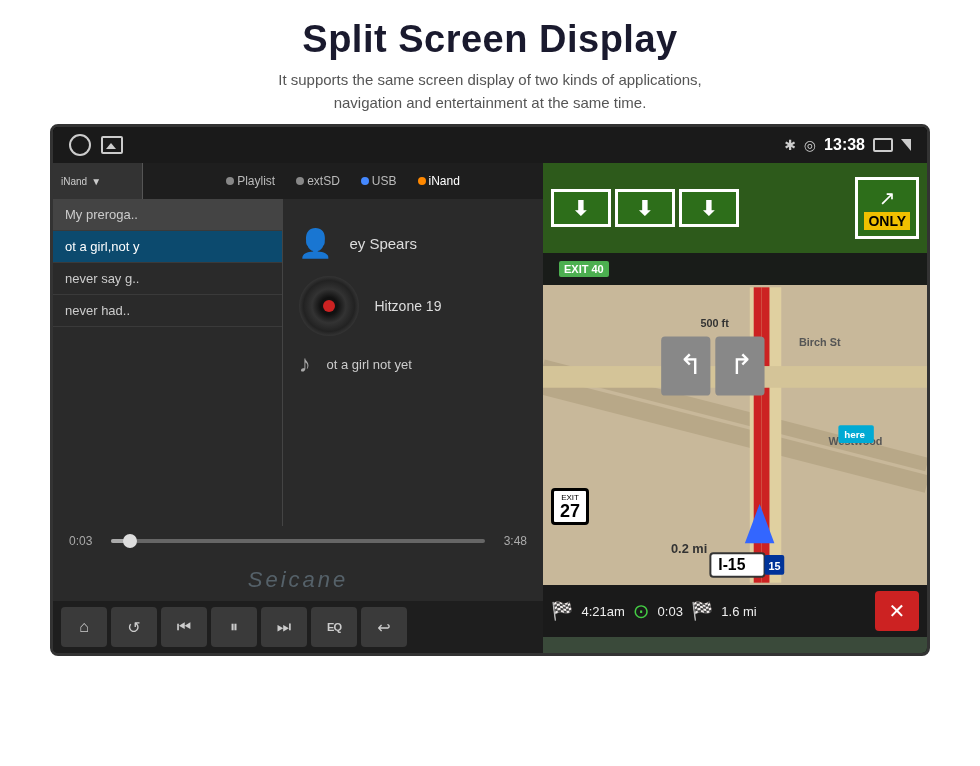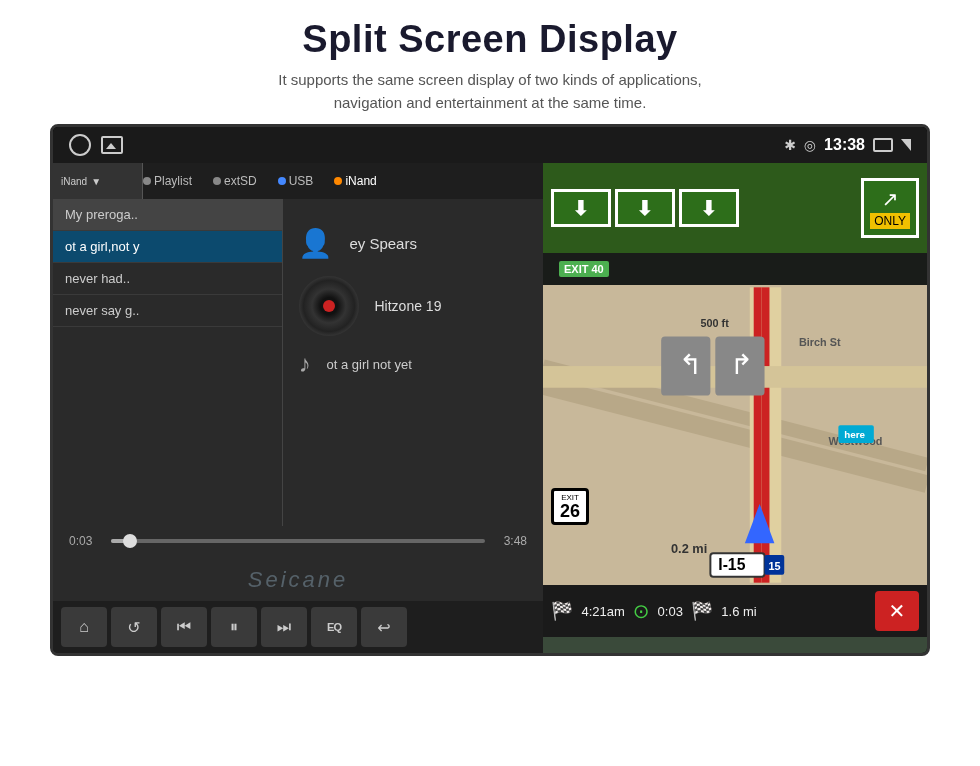--- a/index.html
+++ b/index.html
@@ -118,20 +118,21 @@
       height: 100%;
       border-right: 1px solid #555;
     }
     .source-dropdown span { color: #ccc; font-size: 10px; }
     .source-tabs {
       display: flex;
       align-items: center;
       padding: 0 0;
       gap: 21px;
       flex: 1;
+      justify-content: center;
     }
     .source-tab {
       color: #bbb;
       font-size: 12px;
       display: flex;
       align-items: center;
       gap: 3px;
       cursor: pointer;
     }
     .source-tab.active { color: #fff; }
@@ -315,22 +316,22 @@
       font-size: 11px;
       padding: 6px 6px;
       display: flex;
       flex-direction: column;
       align-items: center;
       gap: 2px;
     }
     .only-text {
       background: #f0c000;
       color: #000;
-      font-weight: normal;
-      font-size: 12px;
+      font-weight: bold;
+      font-size: 14px;
       padding: 1px 4px;
     }
     .arrow-up-right { font-size: 20px; }
 
     
     .nav-banner {
       background: rgba(20,20,20,0.85);
       padding: 8px 16px;
       display: flex;
       align-items: center;
@@ -465,22 +466,22 @@
             <span>iNand</span>
           </div>
         </div>
       </div>
 
       <div style="display:flex; flex:1; overflow:hidden;">
 
         <div class="playlist" style="width:140px; border-right:1px solid #444;">
           <div class="playlist-item">My preroga..</div>
           <div class="playlist-item active-red">ot a girl,not y</div>
+          <div class="playlist-item">never say g..</div>
           <div class="playlist-item">never had..</div>
-          <div class="playlist-item">never say g..</div>
         </div>
 
         <div class="now-playing">
 
           <div class="track-info-row">
             <span style="font-size:28px; color:#aaa;">👤</span>
             <span class="track-info-text">ey Spears</span>
           </div>
 
           <div class="album-row">
@@ -576,21 +577,21 @@
           <rect x="170" y="270" width="55" height="24" fill="#fff" stroke="#333" stroke-width="2" rx="3"></rect>
           <text x="178" y="287" fill="#000" font-size="16" font-weight="bold">I-15</text>
           <rect x="225" y="272" width="20" height="20" fill="#003399" rx="2"></rect>
           <text x="229" y="287" fill="#fff" font-size="11" font-weight="bold">15</text>
 
           <text x="130" y="270" fill="#333" font-size="13" font-weight="bold">0.2 mi</text>
         </svg>
         
         <div class="speed-sign">
           <span class="speed-label">EXIT</span>
-          <span class="speed-num">26</span>
+          <span class="speed-num">27</span>
         </div>
       </div>
 
       <div class="nav-bottom">
         <span class="checkered-flag">🏁</span>
         <span class="nav-bottom-item">4:21am</span>
         <span style="color:#44cc44; font-size:20px;">⊙</span>
         <span class="nav-bottom-item">0:03</span>
         <span class="checkered-flag">🏁</span>
         <span class="nav-bottom-item">1.6 mi</span>

